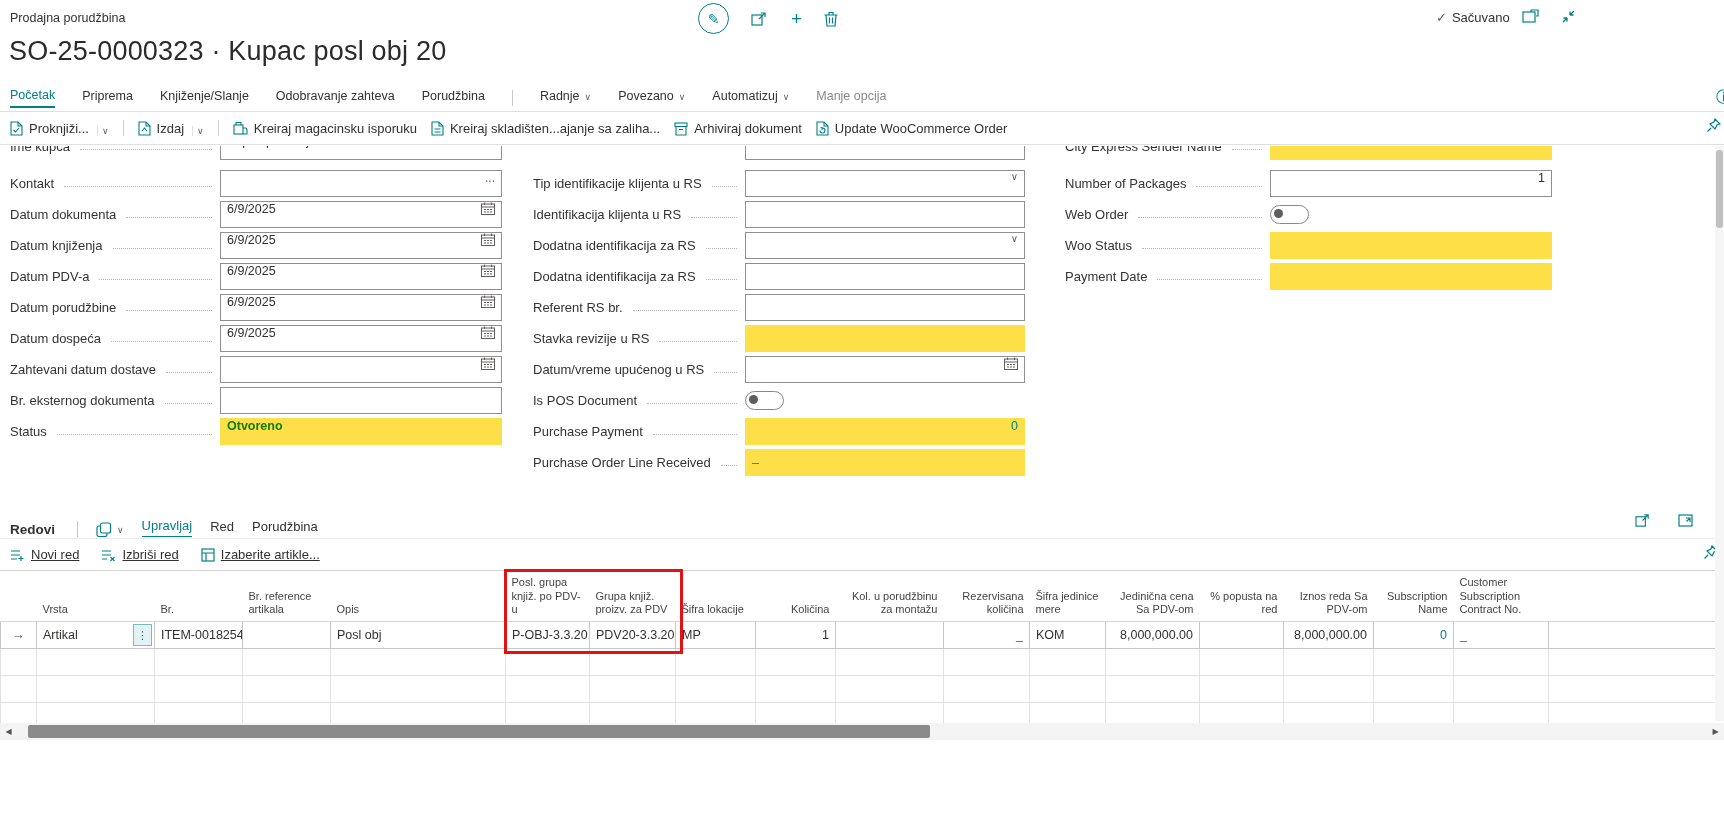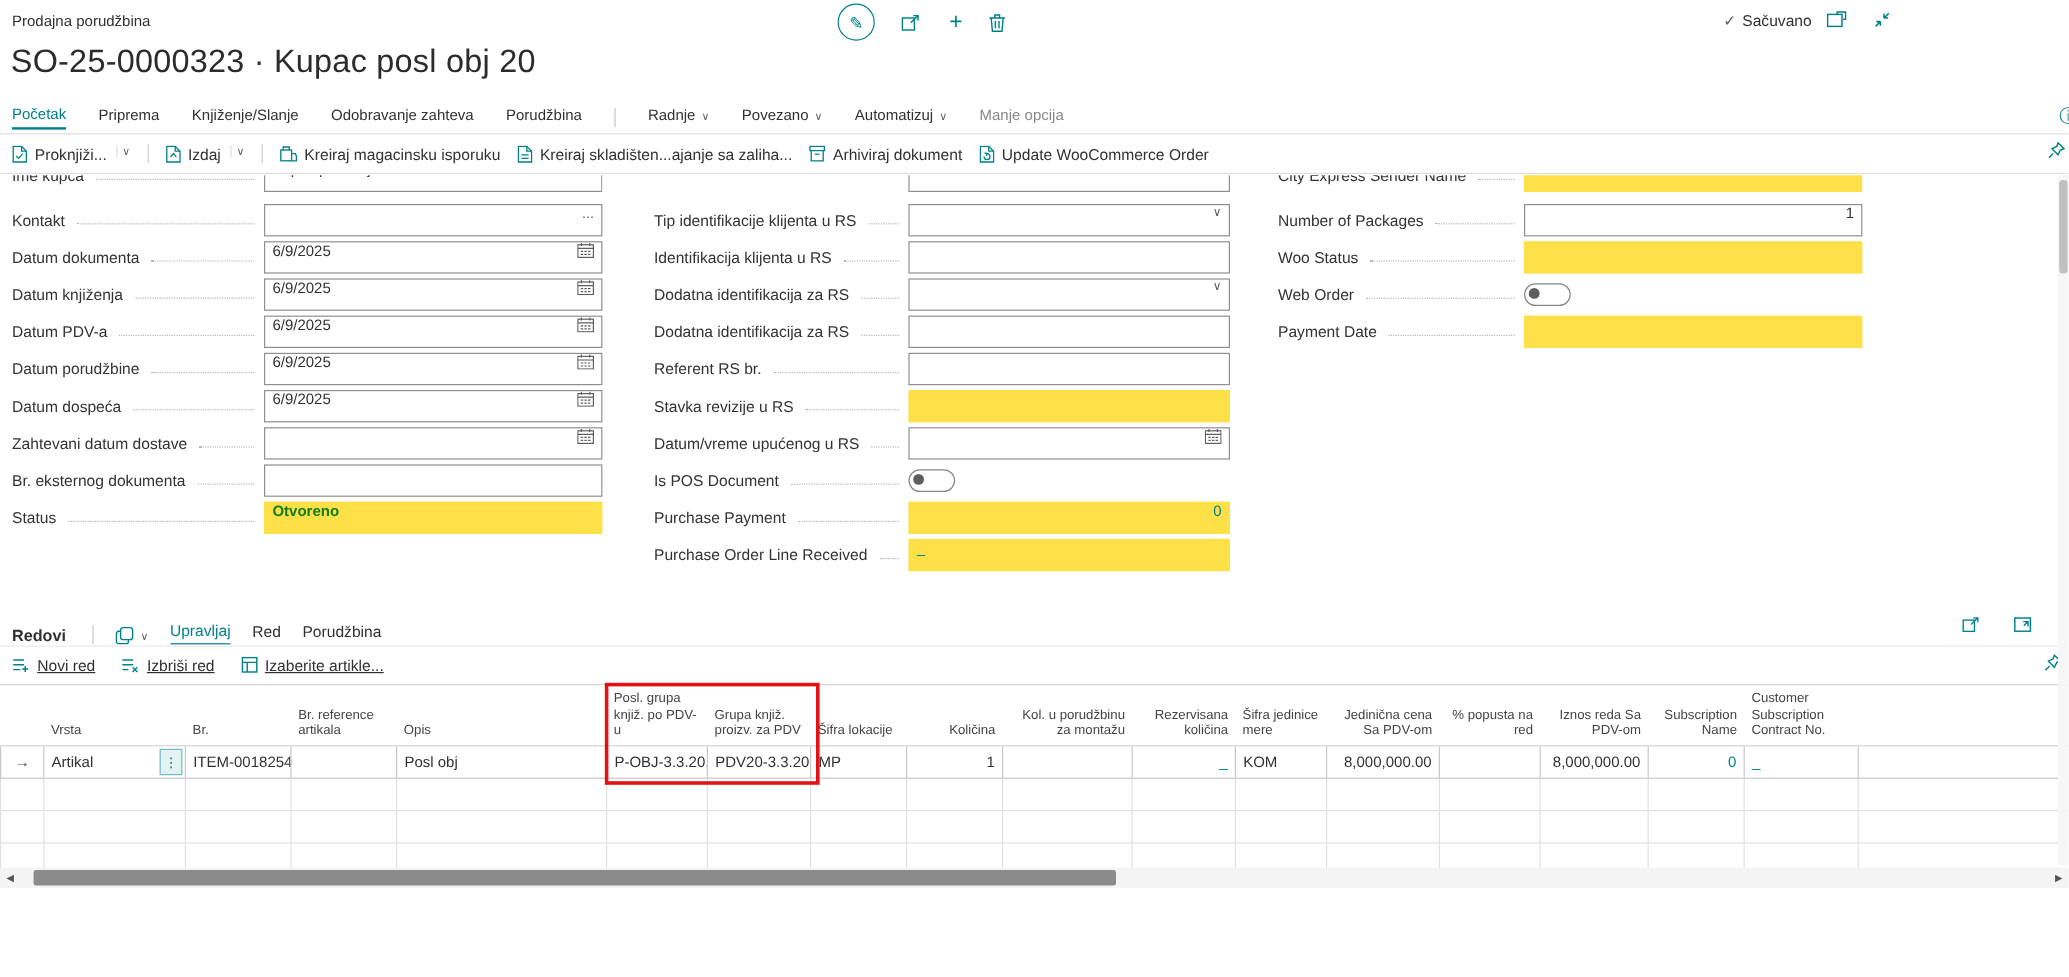--- a/index.html
+++ b/index.html
@@ -23,34 +23,34 @@
   .tab{cursor:pointer;white-space:nowrap;padding-bottom:4px;}
   .tab.active{color:#008089;border-bottom:2px solid #008089;}
   .tab .chev{font-size:9px;color:#605e5c;margin-left:5px;}
   .tab.muted{color:#8a8886;}
   .vdiv{width:1px;height:16px;background:#c8c6c4;}
   .tabsline{position:absolute;left:0;top:111px;width:1724px;height:1px;background:#e1dfdd;}
   .infoicon{position:absolute;right:-7px;top:88px;color:#008089;font-size:15px;cursor:pointer;}
   
   .cmdbar{position:absolute;left:10px;top:112px;width:1700px;height:32px;display:flex;align-items:center;
           gap:14px;font-size:13px;}
-  .cmd{display:flex;align-items:flex-start;gap:6px;cursor:pointer;white-space:nowrap;}
+  .cmd{display:flex;align-items:flex-end;gap:6px;cursor:pointer;white-space:nowrap;}
   .cmd .chev{font-size:9px;color:#605e5c;padding-left:4px;border-left:1px solid #e1dfdd;margin-left:2px;cursor:pointer;}
   .cmdsep{width:1px;height:16px;background:#d2d0ce;}
   .cmdline{position:absolute;left:0;top:144px;width:1724px;height:1px;background:#e1dfdd;}
   .pinbtn{position:absolute;right:3px;top:118px;cursor:pointer;}
   
   .col{position:absolute;top:146px;}
   .col.c1{left:10px;width:492px;}
   .col.c2{left:533px;width:492px;}
   .col.c3{left:1065px;width:487px;}
   .cliprow{height:15px;overflow:hidden;position:relative;margin-bottom:9px;}
   .frow{height:27px;margin-bottom:4px;display:flex;align-items:center;}
   .lblwrap{display:flex;align-items:center;overflow:hidden;}
-  .c1 .lblwrap{width:210px;} .c2 .lblwrap{width:212px;margin-left:12px;} .c3 .lblwrap{width:205px;}
+  .c1 .lblwrap{width:210px;} .c2 .lblwrap{width:212px;} .c3 .lblwrap{width:205px;}
   .lbl{font-size:13px;color:#333;white-space:nowrap;}
   .dots{flex:1;border-bottom:1px dotted #b8b6b4;height:1px;margin:0 8px 0 10px;transform:translateY(2px);}
   .fld{flex:1;height:25px;border:1px solid #8f8f8f;background:#fff;display:flex;align-items:flex-start;
        padding:0 6px;font-size:12.5px;gap:4px;cursor:text;}
   .fld .val{flex:1;white-space:nowrap;overflow:hidden;}
   .fld .val.right{text-align:right;}
   .fld.dis{background:#fde047;border:1px solid transparent;cursor:default;}
   .fldbtn{color:#605e5c;font-size:12px;cursor:pointer;flex:none;}
   .statusval{color:#107c10;font-weight:bold;}
   .linkval{color:#008089;}
@@ -459,34 +459,34 @@
       <div class="lblwrap">
           <span class="lbl">Number of Packages</span>
           <span class="dots"></span>
         </div>
       <div class="fld">
           <span class="val right">1</span>
         </div>
     </div>
     <div class="frow">
       <div class="lblwrap">
-          <span class="lbl">Woo Status</span>
-          <span class="dots"></span>
-        </div>
-      <div class="fld dis">
-          <span class="val"></span>
-        </div>
-    </div>
-    <div class="frow">
-      <div class="lblwrap">
           <span class="lbl">Web Order</span>
           <span class="dots"></span>
         </div>
       <div class="togglerow">
           <span class="toggle"></span>
+        </div>
+    </div>
+    <div class="frow">
+      <div class="lblwrap">
+          <span class="lbl">Woo Status</span>
+          <span class="dots"></span>
+        </div>
+      <div class="fld dis">
+          <span class="val"></span>
         </div>
     </div>
     <div class="frow">
       <div class="lblwrap">
           <span class="lbl">Payment Date</span>
           <span class="dots"></span>
         </div>
       <div class="fld dis">
           <span class="val"></span>
         </div>

